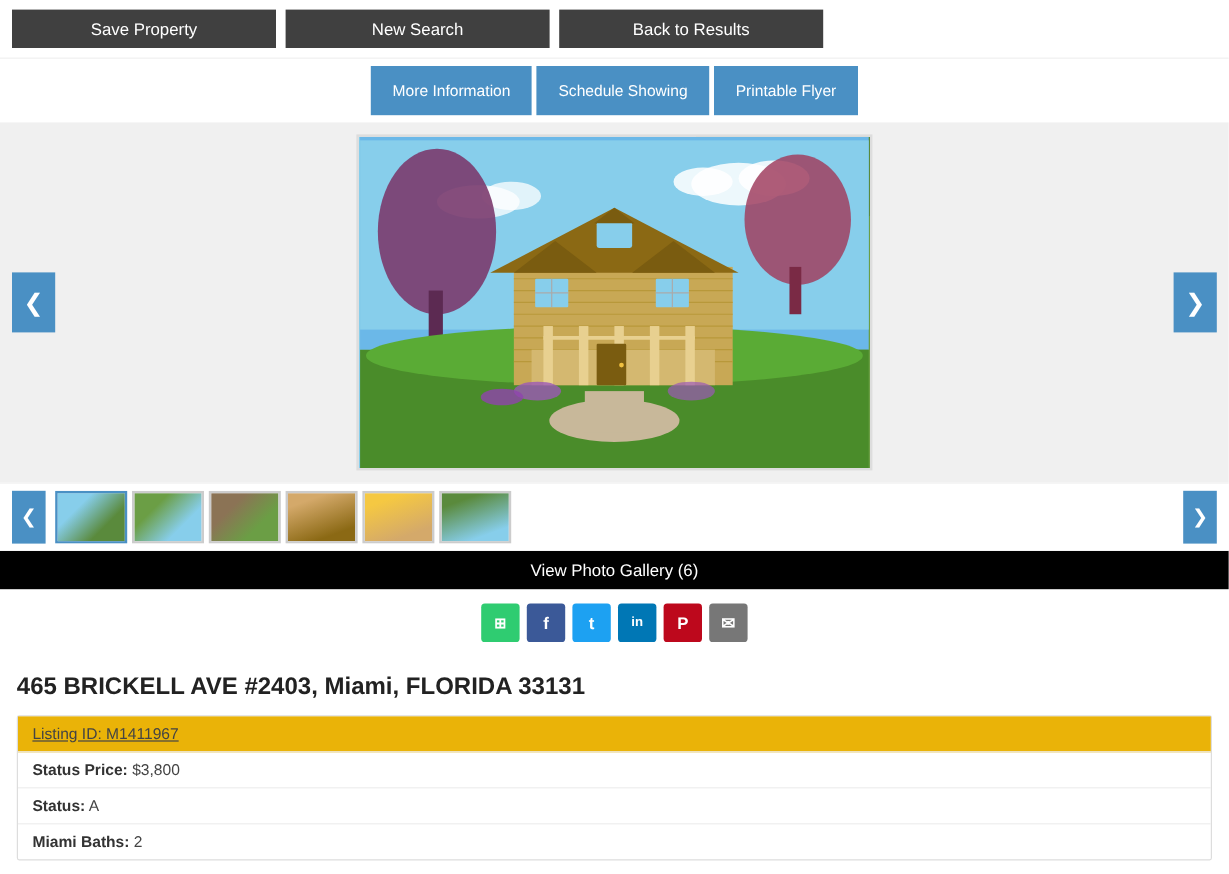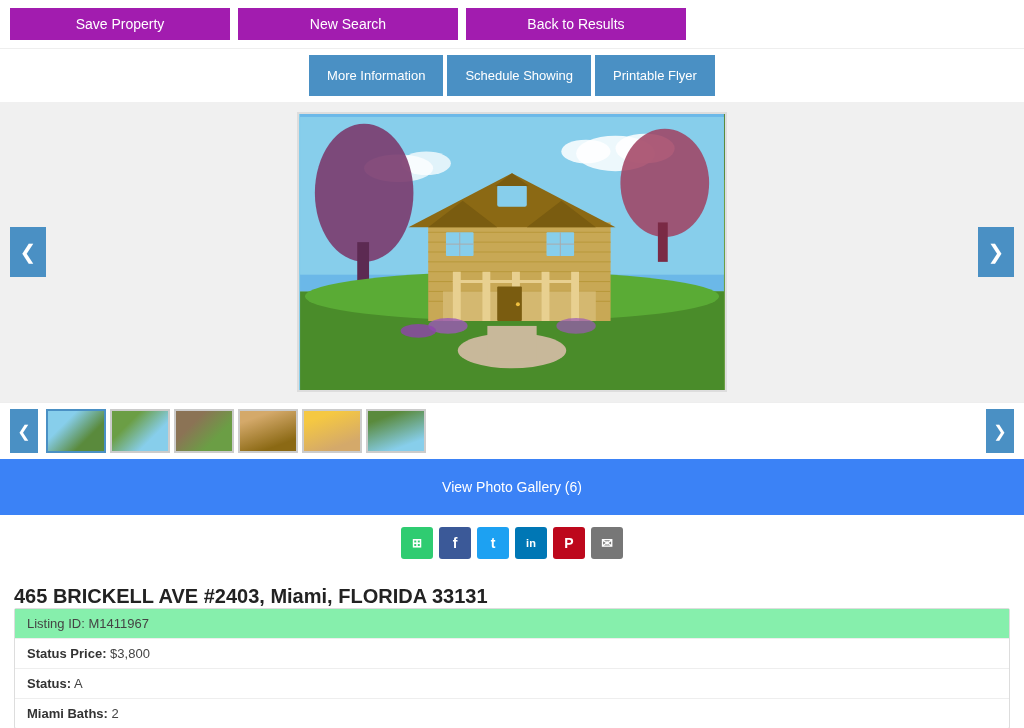--- a/index.html
+++ b/index.html
@@ -7,21 +7,21 @@
 
     
     .top-bar {
       display: flex;
       gap: 0;
       padding: 8px 10px;
       background: #fff;
       border-bottom: 1px solid #eee;
     }
     .top-bar-btn {
-      background: #a21caf;
+      background: #404040;
       color: #fff;
       border: none;
       padding: 8px 20px;
       cursor: pointer;
       font-size: 14px;
       margin-right: 8px;
       flex: 1;
       max-width: 220px;
     }
 
@@ -124,24 +124,24 @@
     
     .thumb-1 { background: linear-gradient(135deg, #87CEEB 30%, #5a8a3c 70%); }
     .thumb-2 { background: linear-gradient(135deg, #6b9e45 30%, #87CEEB 70%); }
     .thumb-3 { background: linear-gradient(135deg, #8B7355 30%, #6b9e45 70%); }
     .thumb-4 { background: linear-gradient(160deg, #d4a96a 20%, #8B6914 80%); }
     .thumb-5 { background: linear-gradient(160deg, #f5c842 20%, #d4a96a 80%); }
     .thumb-6 { background: linear-gradient(160deg, #5a8a3c 20%, #87CEEB 80%); }
 
     
     .gallery-bar {
-      background: #3b82f6;
+      background: #000000;
       color: #fff;
       text-align: center;
-      padding: 20px;
+      padding: 8px;
       font-size: 14px;
       cursor: pointer;
     }
 
     
     .social-bar {
       display: flex;
       justify-content: center;
       gap: 6px;
       padding: 12px 10px;
@@ -167,36 +167,37 @@
     .social-em { background: #777; }
 
     
     .property-details {
       padding: 10px 14px 20px;
     }
     .property-address {
       font-size: 20px;
       font-weight: bold;
       color: #222;
-      margin-bottom: 0;
+      margin-bottom: 12px;
       margin-top: 4px;
     }
     .detail-section {
       border: 1px solid #ddd;
       border-radius: 2px;
     }
     .detail-row {
       padding: 7px 12px;
       border-bottom: 1px solid #eee;
       font-size: 13px;
       color: #444;
     }
     .detail-row:first-child {
-      background: #86efac;
+      background: #eab308;
       font-weight: 500;
+      text-decoration: underline;
     }
     .detail-row:last-child {
       border-bottom: none;
     }
     .detail-row span.label {
       font-weight: 600;
       color: #333;
     }
 
     

